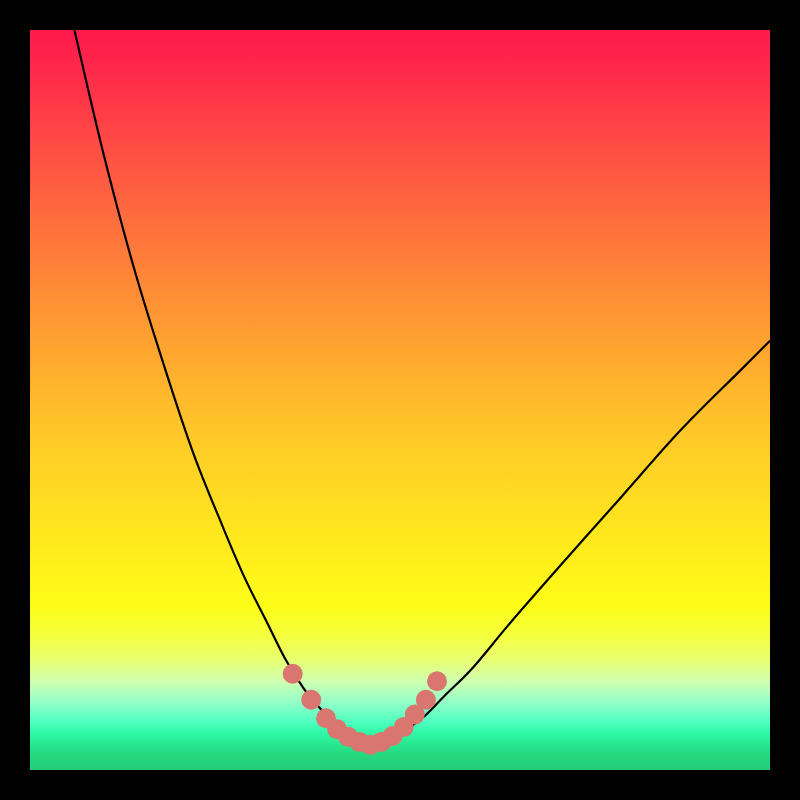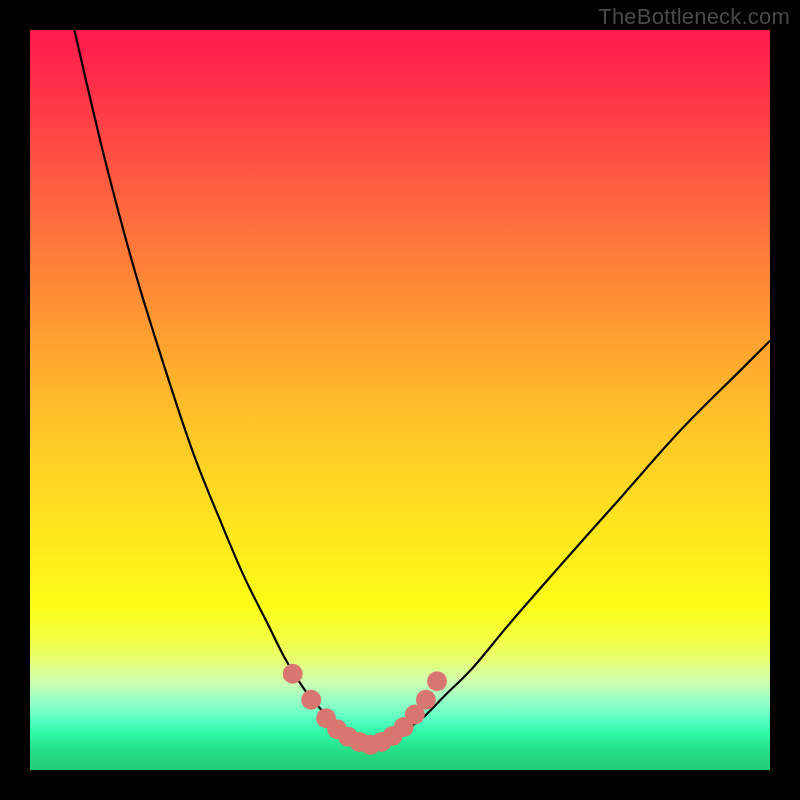--- a/index.html
+++ b/index.html
@@ -64,21 +64,20 @@
     position: absolute;
     inset: 0;
     width: 100%;
     height: 100%;
   }
 </style>
 </head>
 <body>
 
 <div class="outer">
-  <div class="watermark">TheBottleneck.com</div>
   <div class="plot-area">
     <div class="gradient-bg"></div>
     <svg class="curves" viewBox="0 0 740 740" preserveAspectRatio="none">
       <path id="left-branch" fill="none" stroke="#000" stroke-width="2.2" d="M 44.40 0.00 C 49.73 22.64, 63.34 83.18, 74.00 125.80 C 84.66 168.42, 92.94 199.50, 103.60 236.80 C 114.26 274.10, 122.54 299.70, 133.20 333.00 C 143.86 366.30, 152.14 392.50, 162.80 421.80 C 173.46 451.10, 183.08 473.16, 192.40 495.80 C 201.72 518.44, 206.61 530.28, 214.60 547.60 C 222.59 564.92, 229.47 577.35, 236.80 592.00 C 244.13 606.65, 248.64 617.01, 255.30 629.00 C 261.96 640.99, 267.14 649.28, 273.80 658.60 C 280.46 667.92, 286.31 674.14, 292.30 680.80 C 298.29 687.46, 302.44 691.60, 307.10 695.60 C 311.76 699.60, 314.20 700.34, 318.20 703.00 C 322.20 705.66, 325.30 708.27, 329.30 710.40 C 333.30 712.53, 338.40 714.04, 340.40 714.84"></path>
       <path id="right-branch" fill="none" stroke="#000" stroke-width="2.2" d="M 340.40 714.84 C 343.06 714.04, 349.87 712.53, 355.20 710.40 C 360.53 708.27, 363.34 707.00, 370.00 703.00 C 376.66 699.00, 384.21 694.86, 392.20 688.20 C 400.19 681.54, 405.08 675.32, 414.40 666.00 C 423.72 656.68, 432.01 649.72, 444.00 636.40 C 455.99 623.08, 465.02 610.65, 481.00 592.00 C 496.98 573.35, 512.82 555.44, 532.80 532.80 C 552.78 510.16, 570.69 490.18, 592.00 466.20 C 613.31 442.22, 629.89 422.24, 651.20 399.60 C 672.51 376.96, 694.42 356.38, 710.40 340.40 C 726.38 324.42, 734.67 316.13, 740.00 310.80"></path>
       <g id="marker-group">
           <circle cx="262.70" cy="643.80" r="10" fill="#d9766f"></circle>
           <circle cx="281.20" cy="669.70" r="10" fill="#d9766f"></circle>
           <circle cx="296.00" cy="688.20" r="10" fill="#d9766f"></circle>
           <circle cx="307.10" cy="699.30" r="10" fill="#d9766f"></circle>

